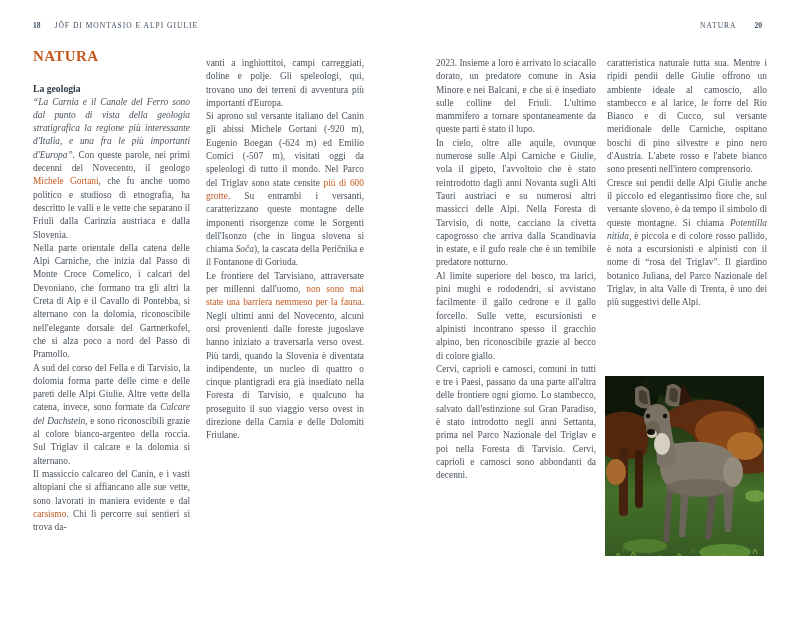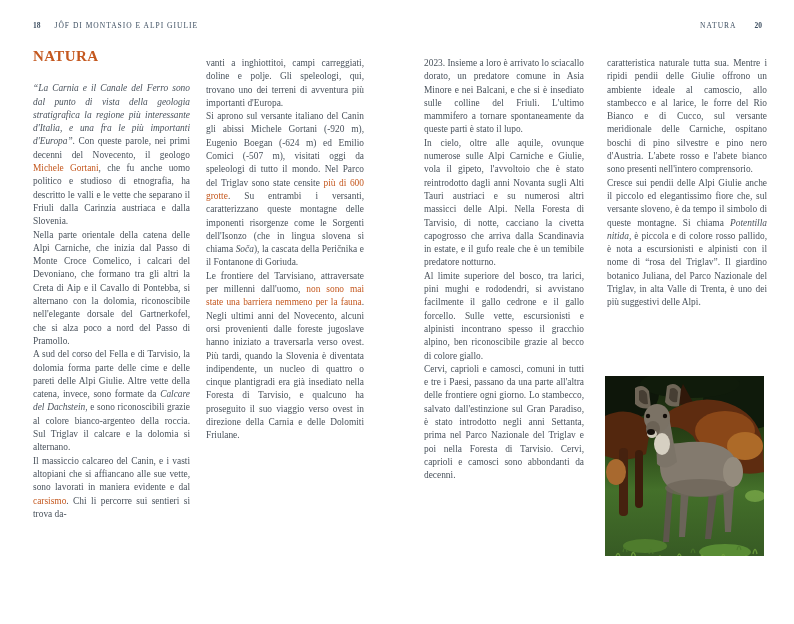--- a/index.html
+++ b/index.html
@@ -10,21 +10,21 @@
   
   .runheader{position:absolute;top:21px;height:10px;font-size:7.5px;letter-spacing:1px;color:#3d4e60;}
   .runheader .pagenum{font-weight:bold;letter-spacing:0;}
   .hdr-left{left:33px;display:flex;gap:14px;align-items:baseline;}
   .hdr-right{right:32px;display:flex;gap:18px;align-items:baseline;}
   
   .col{position:absolute;font-size:9.4px;line-height:13.3px;color:#49525c;text-align:justify;}
   .col p{margin:0;}
   .col-1{left:33px;top:50px;width:157px;}
   .col-2{left:200px;top:57px;width:158px;margin-left:6px;}
-  .col-3{left:424px;top:57px;width:160px;}
+  .col-3{left:436px;top:57px;width:160px;}
   .col-4{left:607px;top:57px;width:160px;}
   .section-title{margin:0 0 19px 0;font-size:15px;font-weight:bold;letter-spacing:.4px;color:#c4581f;}
   .subhead{margin:0;font-size:9.7px;font-weight:bold;color:#2e3945;text-align:left;}
   .subhead.spaced{margin-top:13px;}
   .i{font-style:italic;}
   .a{color:#c4581f;font-weight:normal;}
   
   .photo-fig{position:absolute;left:605px;top:376px;width:159px;margin:0;}
   .photo-fig svg{display:block;width:159px;height:190px;}
   .photo-fig figcaption{
@@ -41,20 +41,21 @@
     <span class="pagenum">18</span>
     <span class="runtitle">JÔF DI MONTASIO E ALPI GIULIE</span>
   </div>
   <div class="runheader hdr-right">
     <span class="runtitle">NATURA</span>
     <span class="pagenum">20</span>
   </div>
 
   <div class="col col-1">
     <h1 class="section-title">NATURA</h1>
+    <h2 class="subhead">La geologia</h2>
     <p>
       <span class="i">“La Carnia e il Canale del Ferro sono dal punto di vista della geologia stratigrafica la regione più interessante d'Italia, e una fra le più importanti d'Europa”. </span><span>Con queste parole, nei primi decenni del Novecento, il geologo </span><span class="a">Michele Gortani</span><span>, che fu anche uomo politico e studioso di etnografia, ha descritto le valli e le vette che separano il Friuli dalla Carinzia austriaca e dalla Slovenia.</span>
     </p>
     <p><span>Nella parte orientale della catena delle Alpi Carniche, che inizia dal Passo di Monte Croce Comelico, i calcari del Devoniano, che formano tra gli altri la Creta di Aip e il Cavallo di Pontebba, si alternano con la dolomia, riconoscibile nell'elegante dorsale del Gartnerkofel, che si alza poco a nord del Passo di Pramollo.</span></p>
     <p>
       <span>A sud del corso del Fella e di Tarvisio, la dolomia forma parte delle cime e delle pareti delle Alpi Giulie. Altre vette della catena, invece, sono formate da </span><span class="i">Calcare del Dachstein</span><span>, e sono riconoscibili grazie al colore bianco-argenteo della roccia. Sul Triglav il calcare e la dolomia si alternano.</span>
     </p>
     <p>
       <span>Il massiccio calcareo del Canin, e i vasti altopiani che si affiancano alle sue vette, sono lavorati in maniera evidente e dal </span><span class="a">carsismo</span><span>. Chi li percorre sui sentieri si trova da-</span>
     </p>

